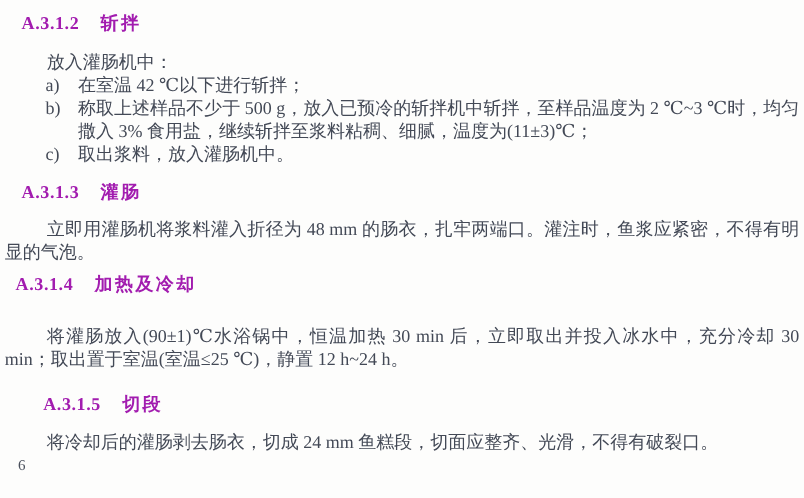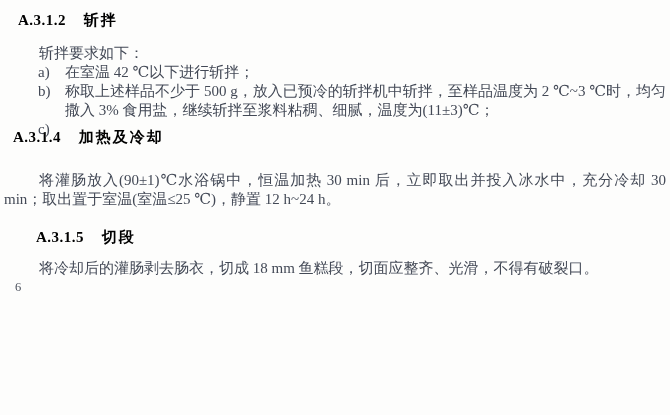--- a/index.html
+++ b/index.html
@@ -16,21 +16,21 @@
     font-family:"Liberation Serif","DejaVu Serif",serif;
     font-size:15px;
     line-height:19px;
     color:#434956;
   }
   .heading{
     margin:0 0 0 18px;
     font-size:15px;
     line-height:19px;
     font-weight:bold;
-    color:#000000;
+    color:#a21caf;
   }
   .heading .num{display:inline-block;margin-right:14px;letter-spacing:0.5px;}
   .heading .ttl{display:inline-block;letter-spacing:2px;}
   .intro{
     margin:14px 4px 0 39px;
   }
   .list{margin:0;}
   .list-item{
     position:relative;
     margin:0 4px 0 65px;
@@ -61,50 +61,56 @@
 </head>
 <body>
 
 <div class="page">
 
   <section>
     <h3 class="heading">
       <span class="num">A.3.1.2</span>
       <span class="ttl">斩拌</span>
     </h3>
-    <p class="intro">斩拌要求如下：</p>
+    <p class="intro">放入灌肠机中：</p>
     <div class="list">
       <div class="list-item">
         <span class="marker">a)</span>
         <span>在室温 42 ℃以下进行斩拌；</span>
       </div>
       <div class="list-item">
         <span class="marker">b)</span>
         <span>称取上述样品不少于 500 g，放入已预冷的斩拌机中斩拌，至样品温度为 2 ℃~3 ℃时，均匀撒入 3% 食用盐，继续斩拌至浆料粘稠、细腻，温度为(11±3)℃；</span>
       </div>
       <div class="list-item">
         <span class="marker">c)</span>
+        <span>取出浆料，放入灌肠机中。</span>
       </div>
     </div>
   </section>
 
   <section>
+    <h3 class="heading m-h2">
+      <span class="num">A.3.1.3</span>
+      <span class="ttl">灌肠</span>
+    </h3>
+    <p class="para">立即用灌肠机将浆料灌入折径为 48 mm 的肠衣，扎牢两端口。灌注时，鱼浆应紧密，不得有明显的气泡。</p>
   </section>
 
   <section>
     <h3 class="heading m-h3">
       <span class="num">A.3.1.4</span>
       <span class="ttl">加热及冷却</span>
     </h3>
     <p class="para m-p3">将灌肠放入(90±1)℃水浴锅中，恒温加热 30 min 后，立即取出并投入冰水中，充分冷却 30 min；取出置于室温(室温≤25 ℃)，静置 12 h~24 h。</p>
   </section>
 
   <section>
     <h3 class="heading m-h4">
       <span class="num">A.3.1.5</span>
       <span class="ttl">切段</span>
     </h3>
-    <p class="para m-p4">将冷却后的灌肠剥去肠衣，切成 18 mm 鱼糕段，切面应整齐、光滑，不得有破裂口。</p>
+    <p class="para m-p4">将冷却后的灌肠剥去肠衣，切成 24 mm 鱼糕段，切面应整齐、光滑，不得有破裂口。</p>
   </section>
 
   <div class="pagenum">6</div>
 
 </div>
 
 </body></html>

